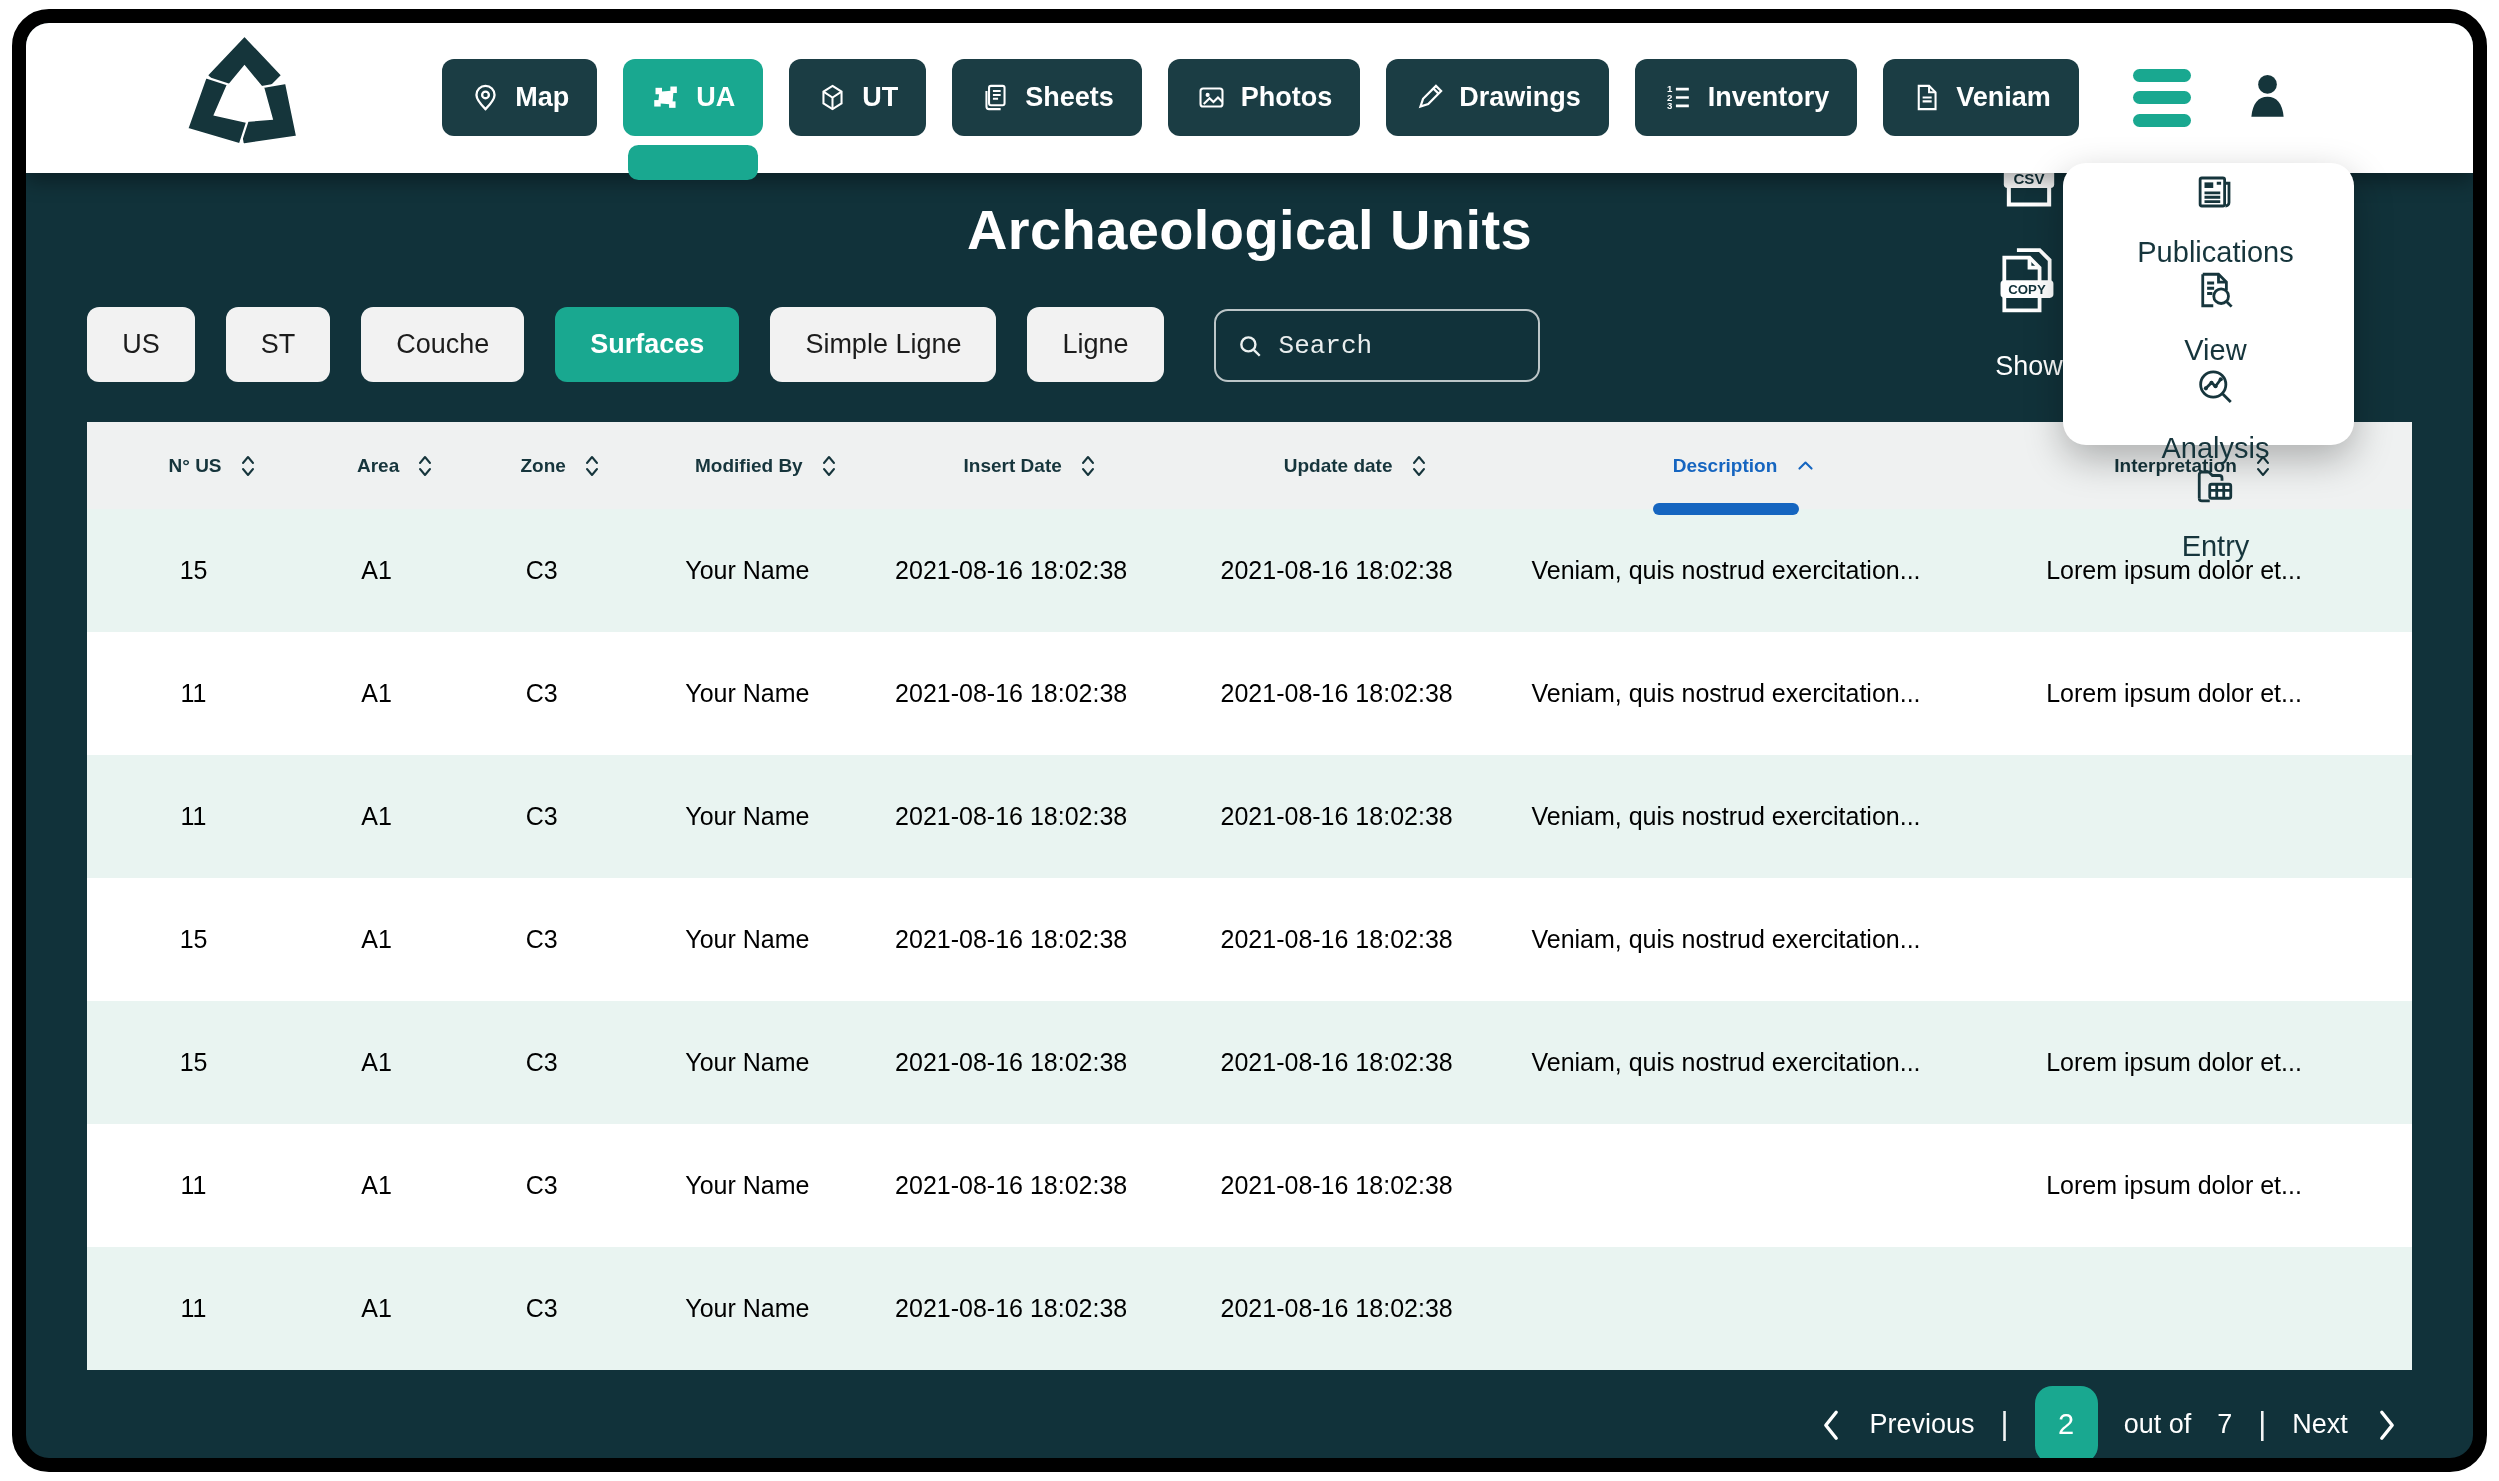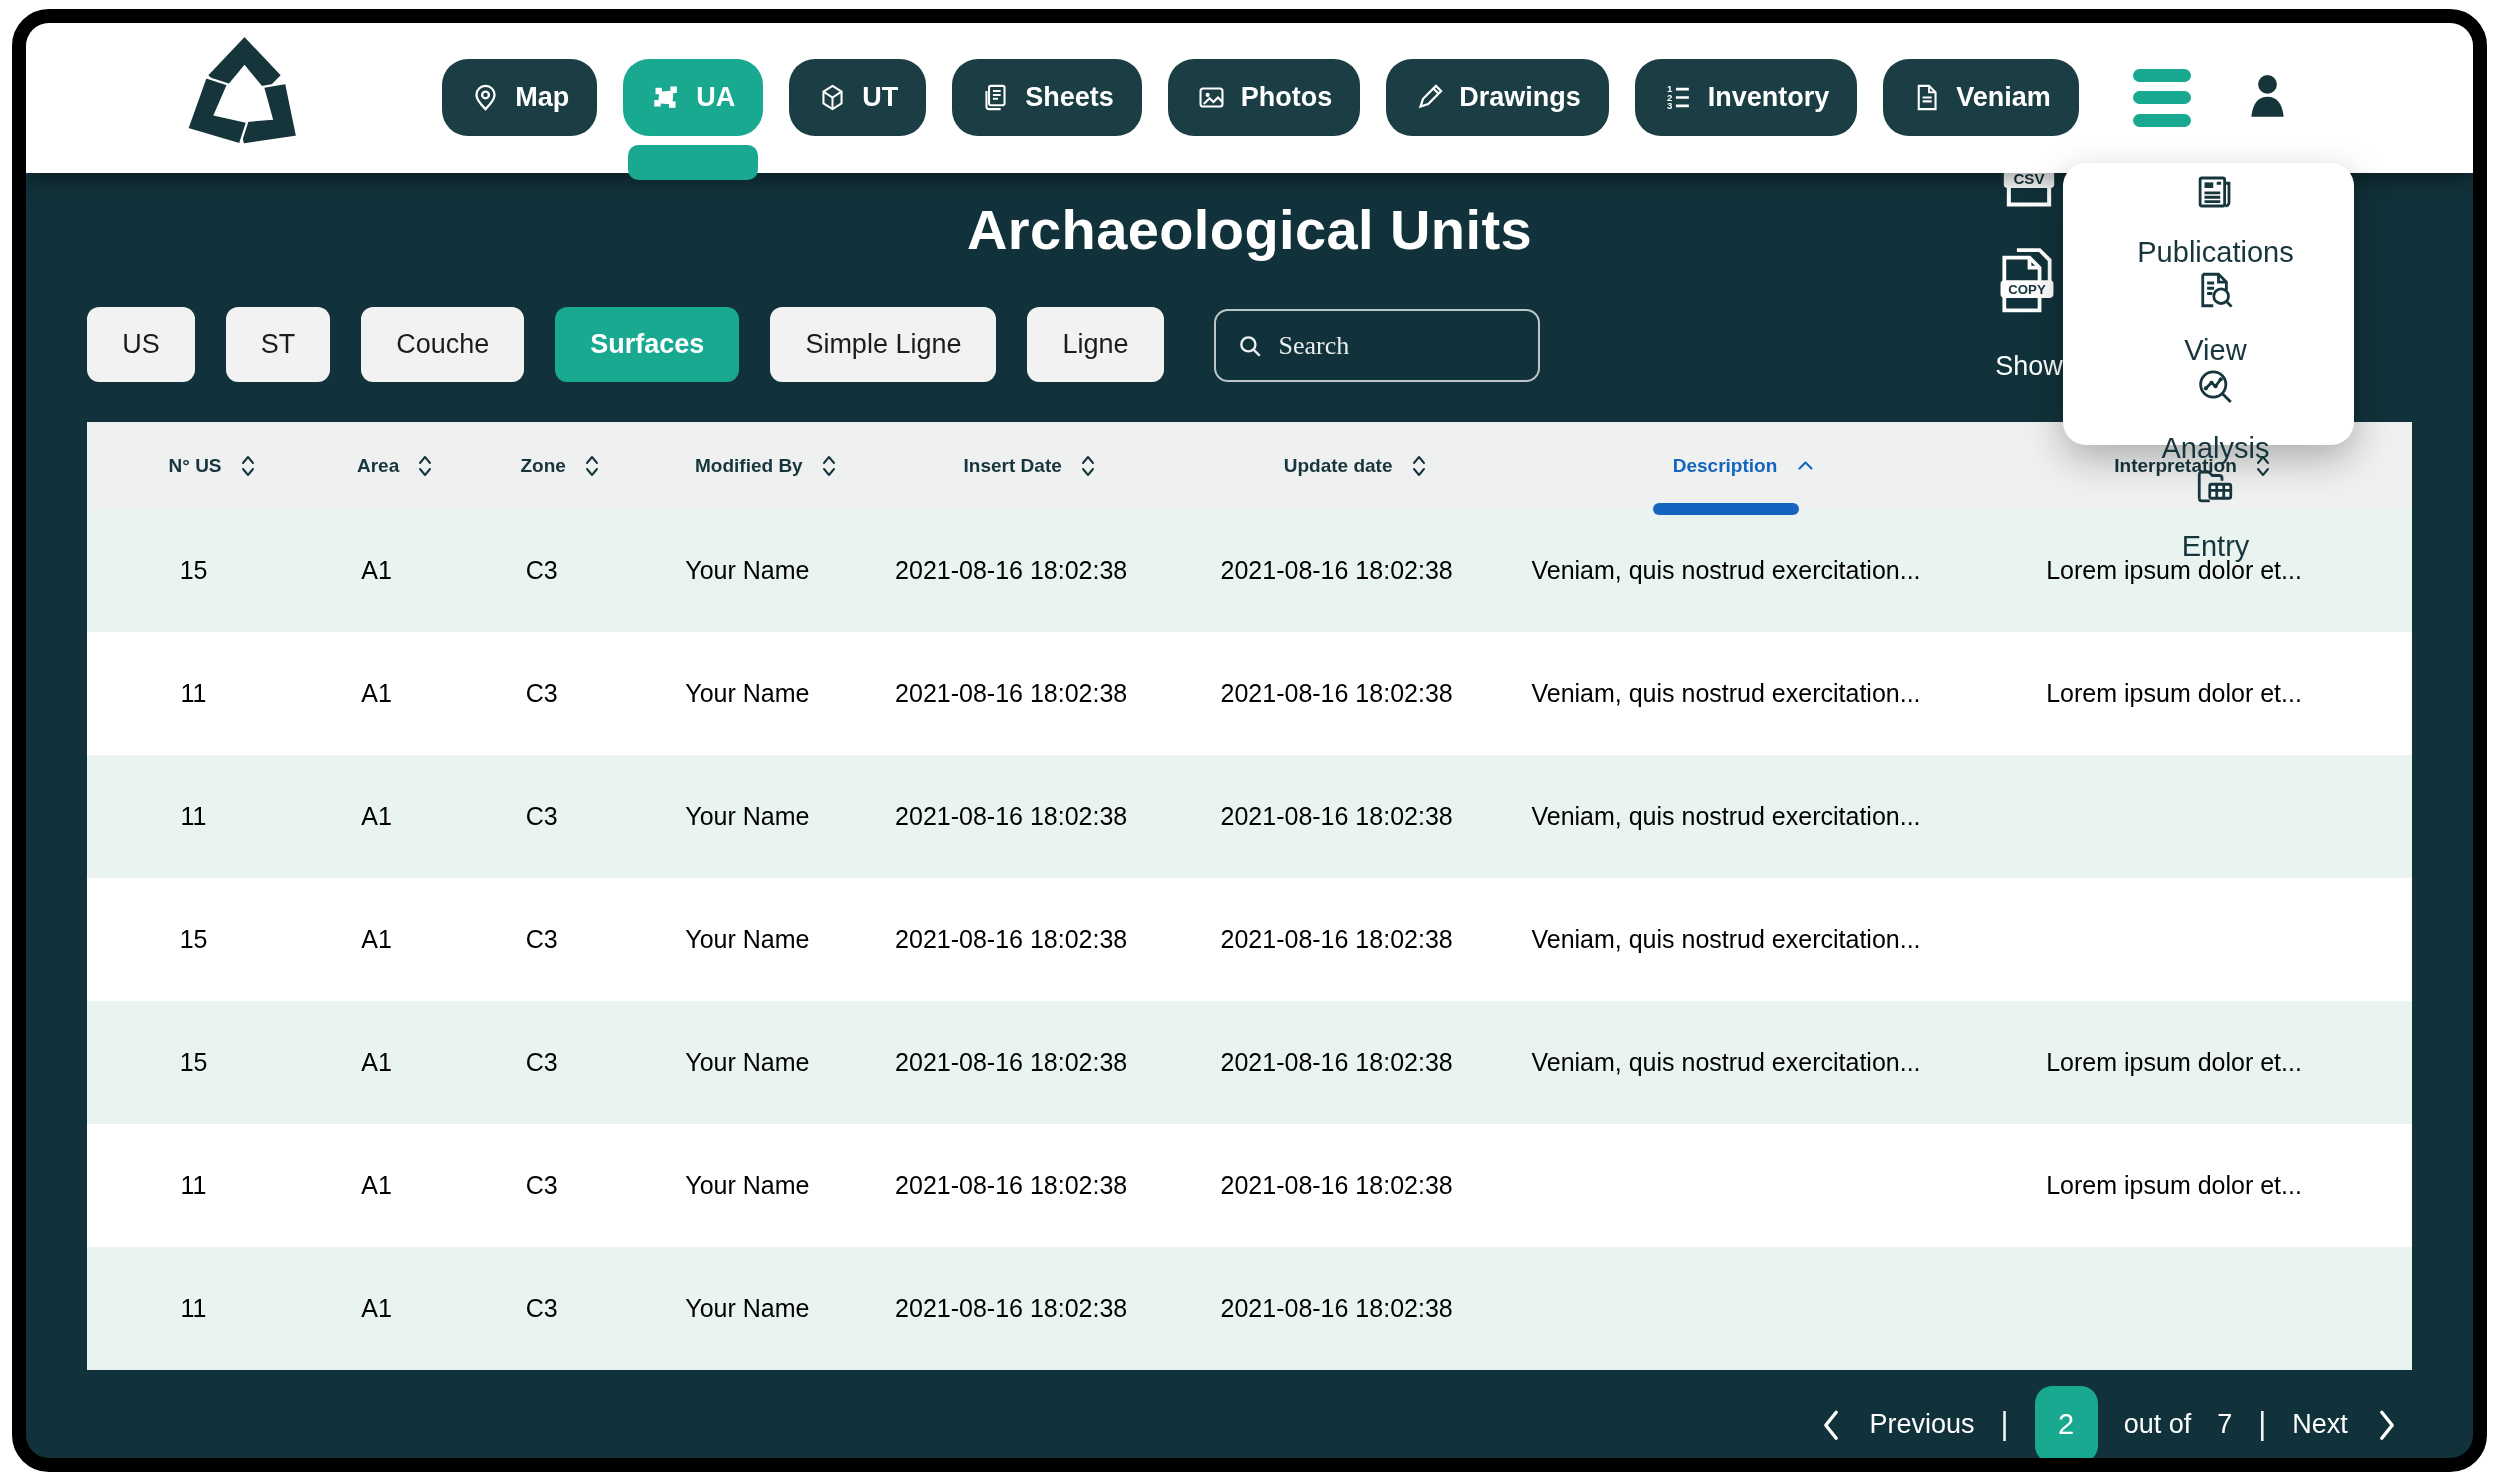--- a/index.html
+++ b/index.html
@@ -8,21 +8,21 @@
 
   .frame{position:absolute;left:12.2px;top:8.7px;right:12.2px;bottom:8.7px;
     border:14px solid #000;border-radius:37px;overflow:hidden;background:#11323a;}
 
   
   .navbar{position:relative;height:150px;background:#fff;display:flex;align-items:center;
     padding:0 49px;box-shadow:0 8.7px 19px rgba(0,0,0,.35);z-index:5;}
   .logo{margin-left:103px;width:133px;height:133px;flex:0 0 auto;}
   .nav-items{display:flex;align-items:center;gap:26px;margin-left:131px;}
   .nav-btn{position:relative;display:flex;align-items:center;gap:14px;height:77px;padding:0 28px;
-    background:#1b3d44;color:#fff;border:none;border-radius:26px;font-size:27px;font-weight:600;
+    background:#1b3d44;color:#fff;border:none;border-radius:12px;font-size:27px;font-weight:600;
     font-family:inherit;cursor:pointer;}
   .nav-btn .nico{width:31px;height:31px;display:block;}
   .nav-btn.active{background:#19a890;}
   .ua-indicator{position:absolute;left:5.2px;right:5.2px;top:calc(100% + 8.7px);height:35px;
     background:#19a890;border-radius:10.5px;}
   .nav-right{margin-left:auto;margin-right:131px;display:flex;align-items:center;gap:51px;}
   .hamburger{display:flex;flex-direction:column;gap:9.6px;background:none;border:none;cursor:pointer;padding:0;}
   .hamburger span{display:block;width:58px;height:13px;border-radius:7px;background:#19a890;}
   .user-btn{background:none;border:none;cursor:pointer;padding:0;width:51px;height:56px;}
 
@@ -32,21 +32,21 @@
     font-weight:700;letter-spacing:0.4px;}
 
   .controls{display:flex;align-items:flex-end;margin-top:42px;padding:0 410px 0 61px;height:78px;}
   .filter-btn{height:75px;padding:0 35px;margin-right:31px;background:#f2f2f2;color:#1c1c1c;
     border:none;border-radius:12.2px;font-size:27px;font-family:inherit;cursor:pointer;white-space:nowrap;}
   .filter-btn.active{background:#19a890;color:#fff;font-weight:700;}
   .search-box{margin-left:19px;width:326px;height:73px;flex:0 0 auto;border:2.6px solid rgba(255,255,255,.72);
     border-radius:14px;display:flex;align-items:center;padding:0 21px;gap:14px;}
   .search-box svg{width:26px;height:26px;flex:0 0 auto;}
   .search-box input{background:transparent;border:none;outline:none;color:#fff;font-size:26px;
-    font-family:Liberation Serif, serif;width:100%;}
+    font-family:Liberation Mono, monospace;width:100%;}
   .search-box input::placeholder{color:#e9eeee;opacity:1;}
   .tools{margin-left:auto;display:flex;align-items:center;gap:35px;flex-direction:column;}
   .tool-btn{background:none;border:none;padding:0;cursor:pointer;display:block;}
   .show-label{color:#fff;font-size:27px;white-space:nowrap;}
 
   
   .table{margin:40px 61px 0 61px;background:#fff;}
   .thead,.tr{display:grid;grid-template-columns:9.15% 6.6% 7.6% 10.1% 12.6% 15.4% 18.1% 20.45%;}
   .thead{background:#eff1f1;height:87px;}
   .th{position:relative;display:flex;align-items:center;justify-content:center;gap:19px;

